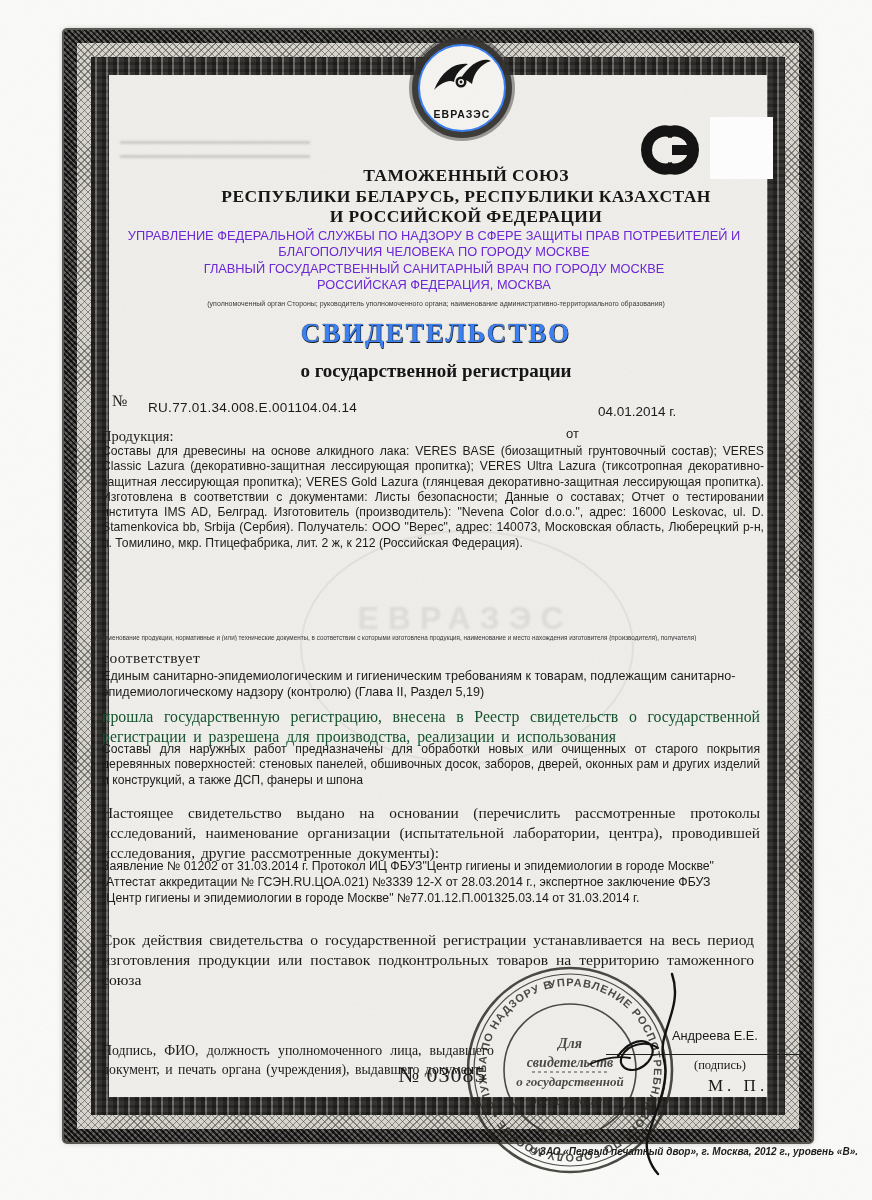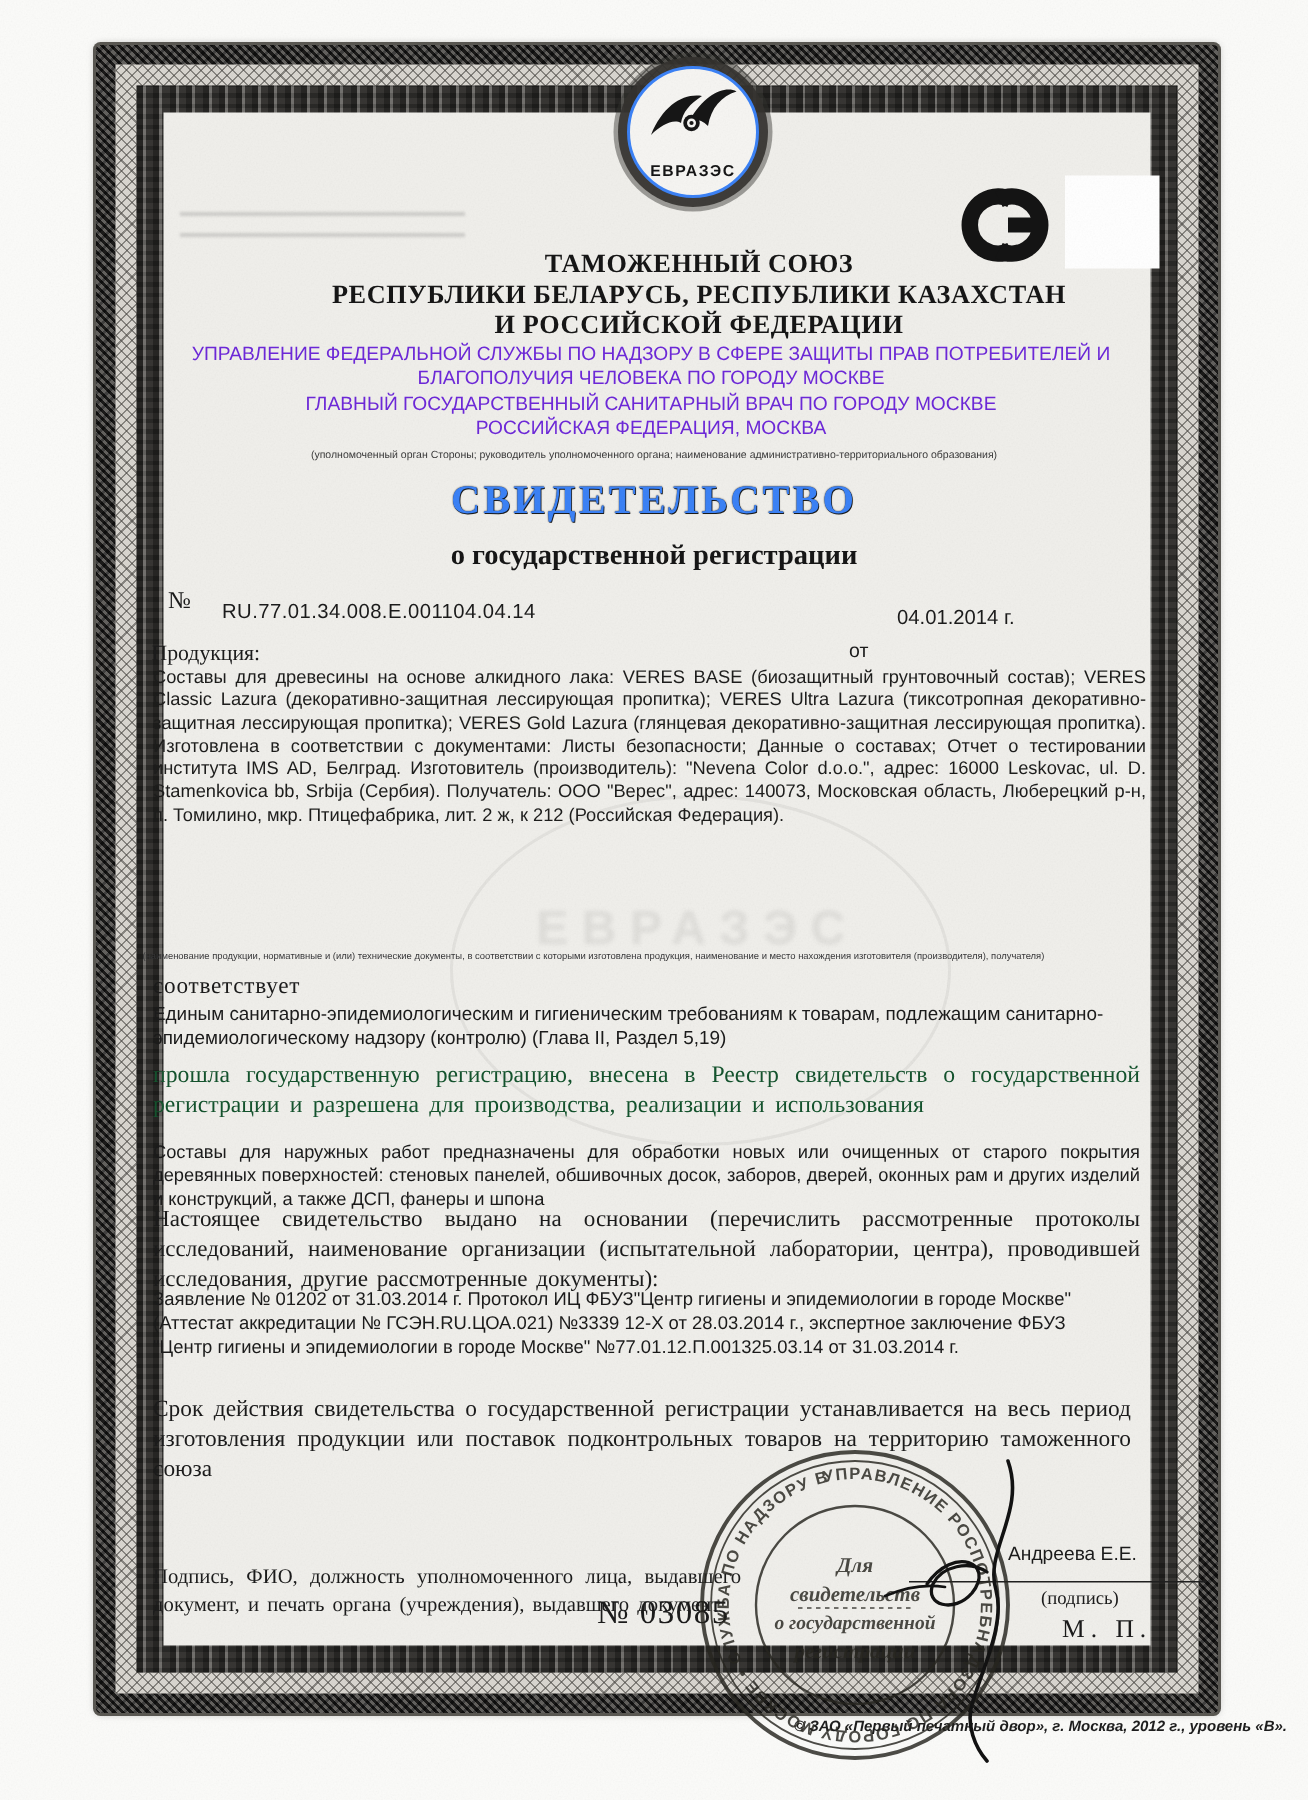--- a/index.html
+++ b/index.html
@@ -50,21 +50,21 @@
   .no-label{left:112px;top:392px;font-size:16px;}
   .no-value{left:148px;top:400px;font-size:13.5px;letter-spacing:.3px;}
   .ot-label{left:566px;top:392px;font-size:13px;margin-top:34px;}
   .date-value{left:598px;top:404px;font-size:13.5px;}
   .product-label{left:101px;top:428px;font-size:14.5px;}
   .product-desc{left:102px;top:444px;width:662px;font-size:12.2px;line-height:1.25;color:#1d1d1c;}
   .product-note{left:95px;top:634px;width:676px;font-size:6.3px;color:#38383a;white-space:nowrap;overflow:hidden;}
   .compliance-lead{left:102px;top:649px;font-size:15.5px;letter-spacing:.5px;}
   .compliance-text{left:102px;top:668px;width:640px;font-size:12.6px;line-height:1.3;}
   .reg-statement{left:102px;top:707px;width:658px;font-size:15.8px;line-height:1.26;word-spacing:3px;color:#14532d;}
-  .usage-note{left:102px;top:761px;width:658px;font-size:12.2px;line-height:1.26;}
+  .usage-note{left:102px;top:742px;width:658px;font-size:12.2px;line-height:1.26;}
   .basis-statement{left:102px;top:803px;width:658px;font-size:15.4px;line-height:1.3;word-spacing:2px;}
   .basis-docs{left:102px;top:858px;width:645px;font-size:12.3px;line-height:1.32;}
   .validity{left:102px;top:930px;width:652px;font-size:15.6px;line-height:1.28;word-spacing:2px;}
   .sign-instruction{left:102px;top:1041px;width:392px;font-size:13.8px;line-height:1.4;word-spacing:2px;}
   .serial{left:398px;top:1062px;font-size:22px;letter-spacing:1px;}
   .signee-name{left:672px;top:1028px;font-size:12.8px;}
   .sign-line{left:606px;top:1054px;width:198px;border-top:1.6px solid #1f1f1f;height:0;z-index:6;}
   .sign-caption{left:694px;top:1058px;font-size:12.5px;}
   .seal-caption{left:708px;top:1076px;font-size:17px;letter-spacing:4px;}
   .copyright{right:14px;top:1146px;font-size:10px;font-weight:bold;color:#1d1d1d;z-index:4;font-style:italic;}

